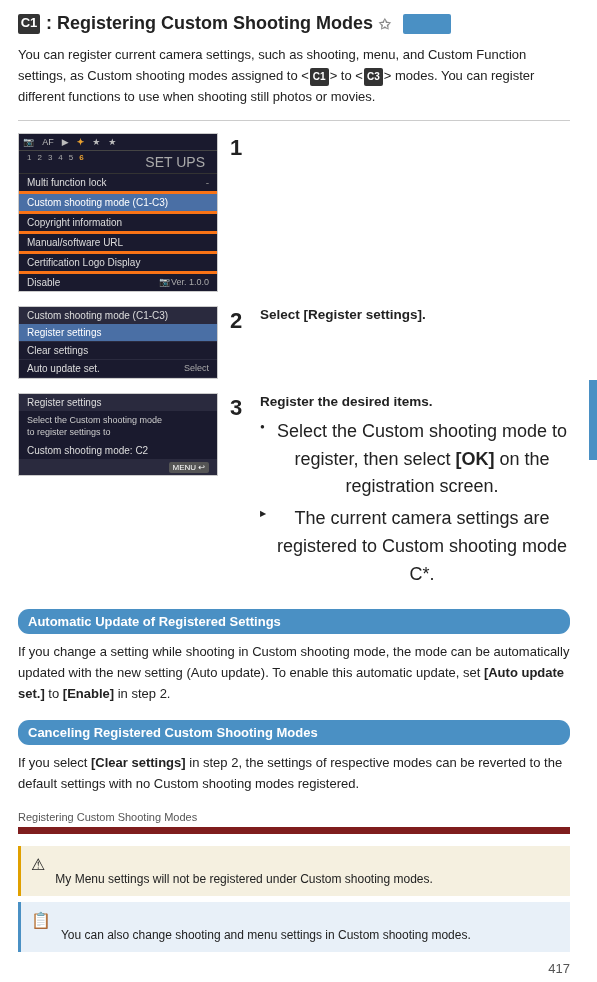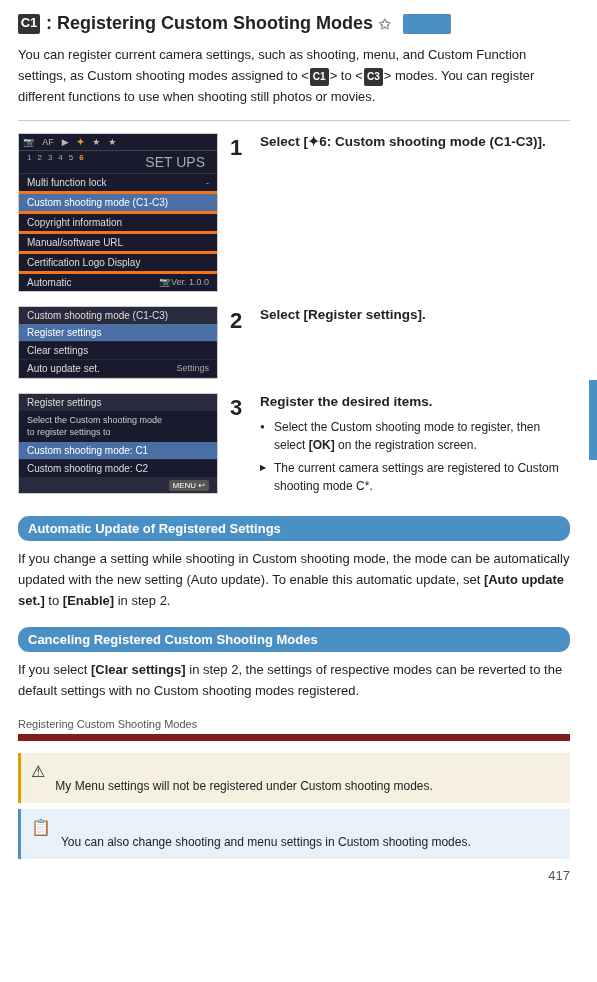--- a/index.html
+++ b/index.html
@@ -116,23 +116,24 @@
       flex: 1;
     }
     .step-title {
       font-size: 13.5px;
       font-weight: bold;
       color: #222;
       margin-bottom: 6px;
       line-height: 1.4;
     }
     .step-desc {
-      font-size: 12px;
+      font-size: 18px;
       line-height: 1.55;
       color: #222;
+      text-align: center;
     }
     .step-desc ul {
       list-style: none;
       padding: 0;
     }
     .step-desc ul li {
       padding-left: 14px;
       position: relative;
       margin-bottom: 4px;
     }
@@ -414,49 +415,45 @@
           <span class="active-num">6</span>
           <span class="cam-setup-label" style="margin-left:auto;">SET UPS</span>
         </div>
         <div class="cam-menu-items">
           <div class="cam-menu-item">Multi function lock <span class="item-dash">-</span></div>
           <div class="cam-menu-item highlighted">Custom shooting mode (C1-C3)</div>
           <div class="cam-menu-item">Copyright information</div>
           <div class="cam-menu-item">Manual/software URL</div>
           <div class="cam-menu-item">Certification Logo Display</div>
           <div class="cam-firmware-row">
-            <span>Automatic</span>
+            <span>Disable</span>
             <span class="cam-ver">📷Ver. 1.0.0</span>
           </div>
         </div>
       </div>
       <span class="step-number-badge">1</span>
-      <div class="step-content">
-        <div class="step-title">Select [<strong>✦</strong>6: Custom shooting mode (C1-C3)].</div>
-      </div>
     </div>
 
     <div class="step-row">
       <div class="step-image cam-screen cam-screen-2">
         <div class="cam-header-label">Custom shooting mode (C1-C3)</div>
         <div class="cam-menu-item-2 highlighted">Register settings</div>
         <div class="cam-menu-item-2">Clear settings</div>
-        <div class="cam-menu-item-2">Auto update set. <span class="val">Settings</span></div>
+        <div class="cam-menu-item-2">Auto update set. <span class="val">Select</span></div>
       </div>
       <span class="step-number-badge">2</span>
       <div class="step-content">
         <div class="step-title">Select [Register settings].</div>
       </div>
     </div>
 
     <div class="step-row">
       <div class="step-image cam-screen cam-screen-3">
         <div class="cam-sub-header">Register settings</div>
         <div class="cam-sub-desc">Select the Custom shooting mode<br>to register settings to</div>
-        <div class="cam-mode-item highlighted">Custom shooting mode: C1</div>
         <div class="cam-mode-item">Custom shooting mode: C2</div>
         <div class="cam-menu-bar">
           <span class="cam-menu-btn">MENU ↩</span>
         </div>
       </div>
       <span class="step-number-badge">3</span>
       <div class="step-content">
         <div class="step-title">Register the desired items.</div>
         <div class="step-desc">
           <ul>

